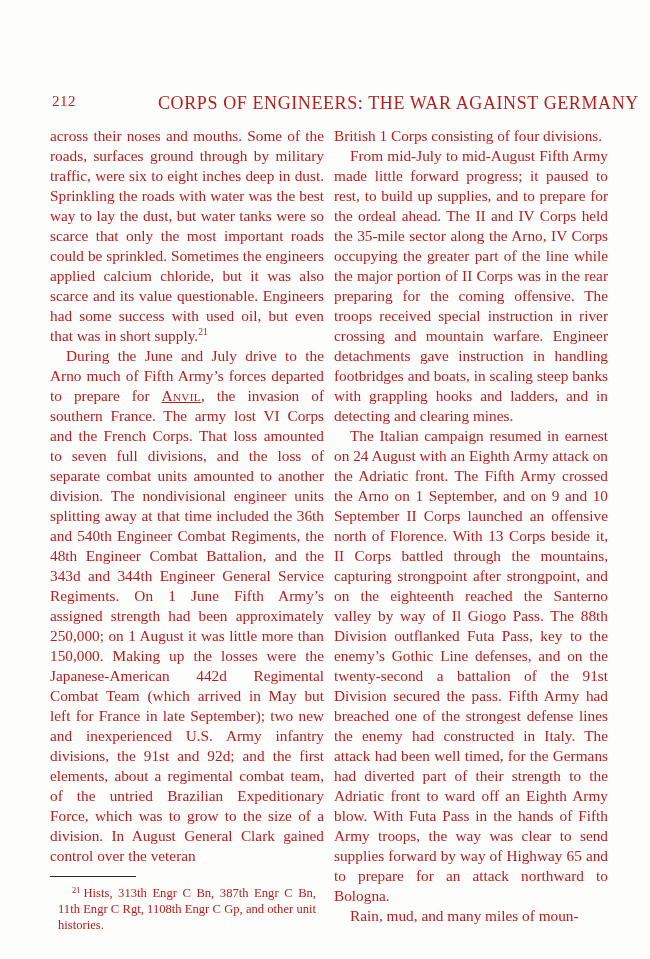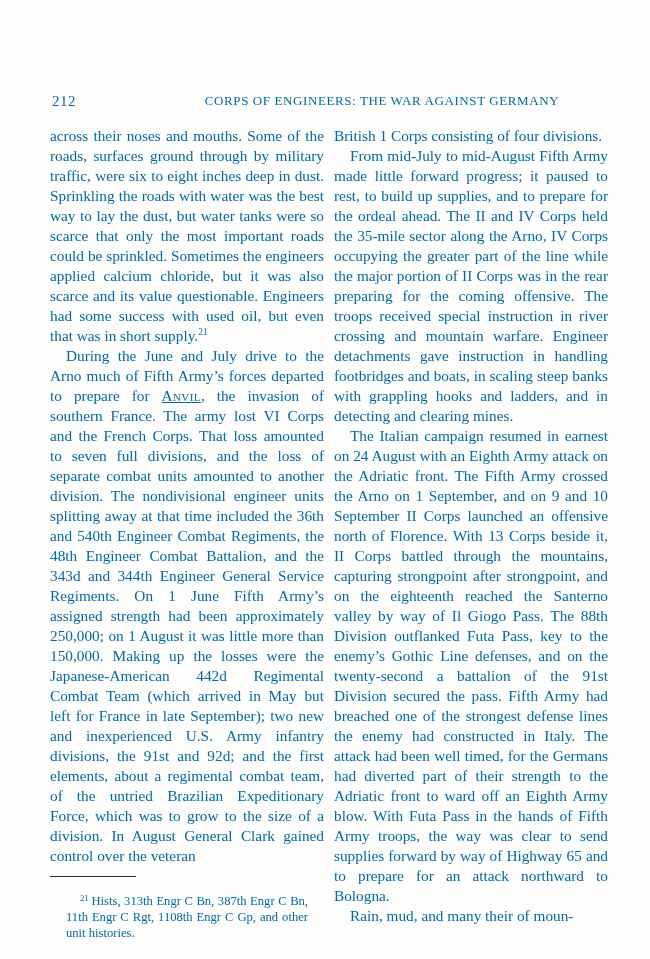--- a/index.html
+++ b/index.html
@@ -6,21 +6,21 @@
     margin: 0;
     padding: 0;
     background: #ffffff;
   }
   .page {
     position: relative;
     width: 650px;
     height: 959px;
     background: #fdfdfb;
     font-family: "Liberation Serif", serif;
-    color: #0369a1;
+    color: #b91c1c;
     overflow: hidden;
   }
   .page-header {
     position: absolute;
     top: 93px;
     left: 50px;
     right: 42px;
     height: 20px;
   }
   .page-number {
@@ -29,21 +29,21 @@
     top: 0;
     font-size: 15px;
     letter-spacing: 0.5px;
   }
   .running-title {
     position: absolute;
     left: 108px;
     right: 2px;
     top: 0;
     text-align: center;
-    font-size: 13px;
+    font-size: 18px;
     letter-spacing: 0.6px;
     white-space: nowrap;
   }
   .columns {
     position: absolute;
     top: 126px;
     left: 50px;
     width: 558px;
     display: flex;
     gap: 10px;
@@ -81,21 +81,21 @@
     width: 86px;
     height: 0;
     border-top: 1.6px solid #2a2a2a;
     margin-bottom: 7px;
   }
   .footnote p {
     font-size: 12.6px;
     line-height: 16px;
     text-indent: 14px;
     text-align: justify;
-    margin: 16px;
+    margin: 8px;
   }
   .footnote sup.fnref {
     font-size: 8.5px;
     vertical-align: 4px;
     margin-right: 3px;
   }
 </style>
 </head>
 <body>
 
@@ -115,18 +115,18 @@
       <div class="footnote">
         <div class="footnote-rule"></div>
         <p><sup class="fnref">21</sup><span>Hists, 313th Engr C Bn, 387th Engr C Bn, 11th Engr C Rgt, 1108th Engr C Gp, and other unit histories.</span></p>
       </div>
     </div>
 
     <div class="col">
       <p class="noindent">British 1 Corps consisting of four divisions.</p>
       <p>From mid-July to mid-August Fifth Army made little forward progress; it paused to rest, to build up supplies, and to prepare for the ordeal ahead. The II and IV Corps held the 35-mile sector along the Arno, IV Corps occupying the greater part of the line while the major portion of II Corps was in the rear preparing for the coming offensive. The troops received special instruction in river crossing and mountain warfare. Engineer detachments gave instruction in handling footbridges and boats, in scaling steep banks with grappling hooks and ladders, and in detecting and clearing mines.</p>
       <p>The Italian campaign resumed in earnest on 24 August with an Eighth Army attack on the Adriatic front. The Fifth Army crossed the Arno on 1 September, and on 9 and 10 September II Corps launched an offensive north of Florence. With 13 Corps beside it, II Corps battled through the mountains, capturing strongpoint after strongpoint, and on the eighteenth reached the Santerno valley by way of Il Giogo Pass. The 88th Division outflanked Futa Pass, key to the enemy’s Gothic Line defenses, and on the twenty-second a battalion of the 91st Division secured the pass. Fifth Army had breached one of the strongest defense lines the enemy had constructed in Italy. The attack had been well timed, for the Germans had diverted part of their strength to the Adriatic front to ward off an Eighth Army blow. With Futa Pass in the hands of Fifth Army troops, the way was clear to send supplies forward by way of Highway 65 and to prepare for an attack northward to Bologna.</p>
-      <p>Rain, mud, and many their of moun-</p>
+      <p>Rain, mud, and many miles of moun-</p>
     </div>
 
   </div>
 
 </div>
 
 </body></html>

